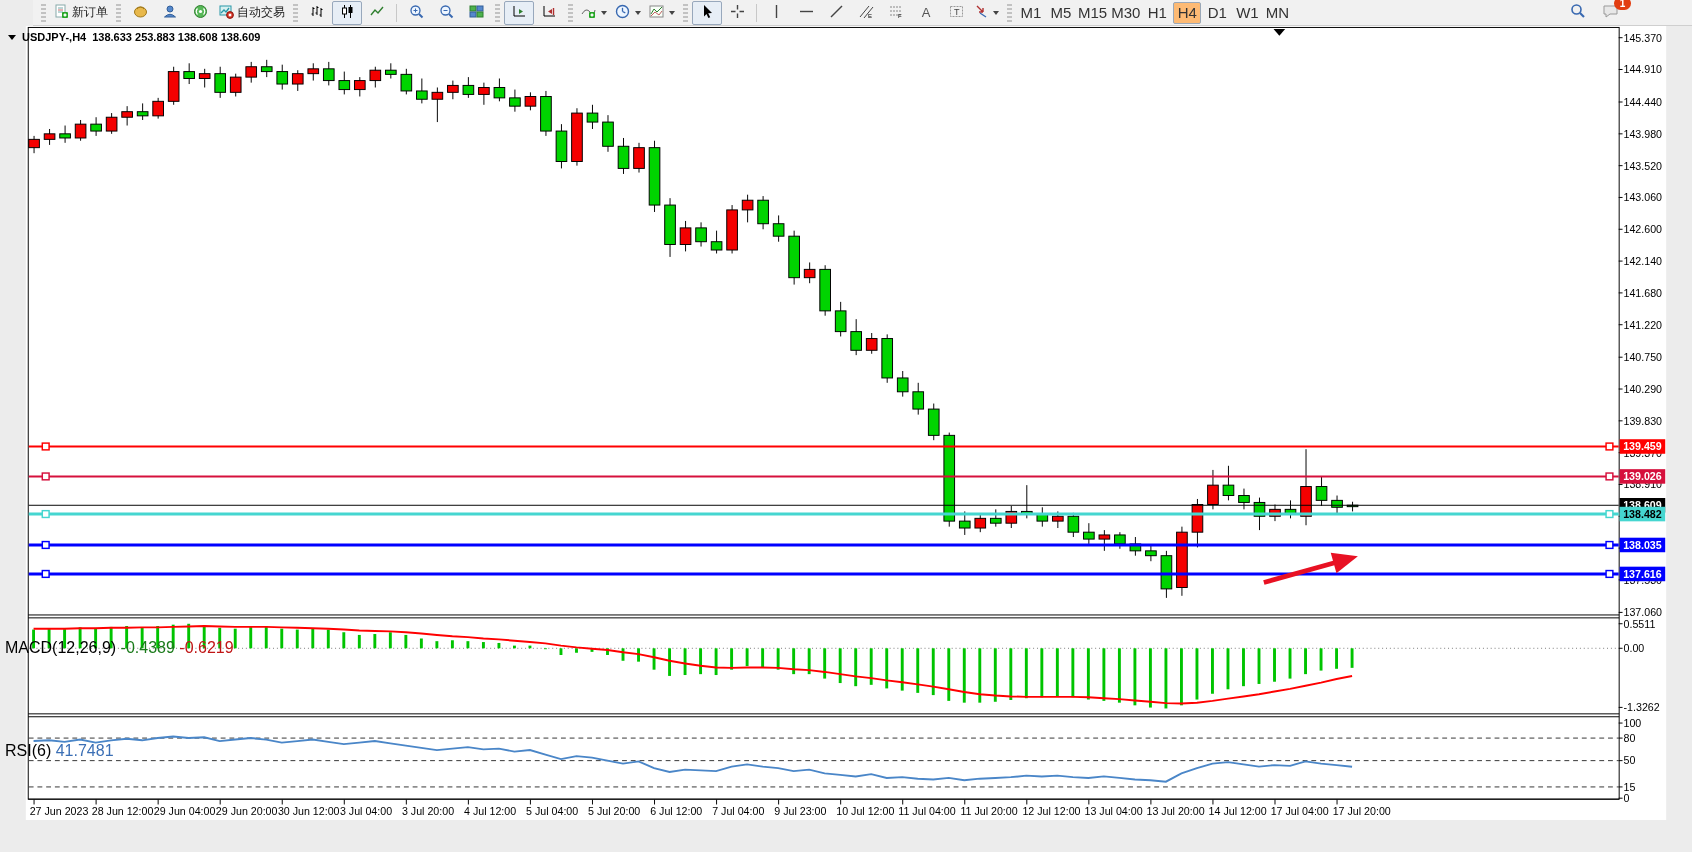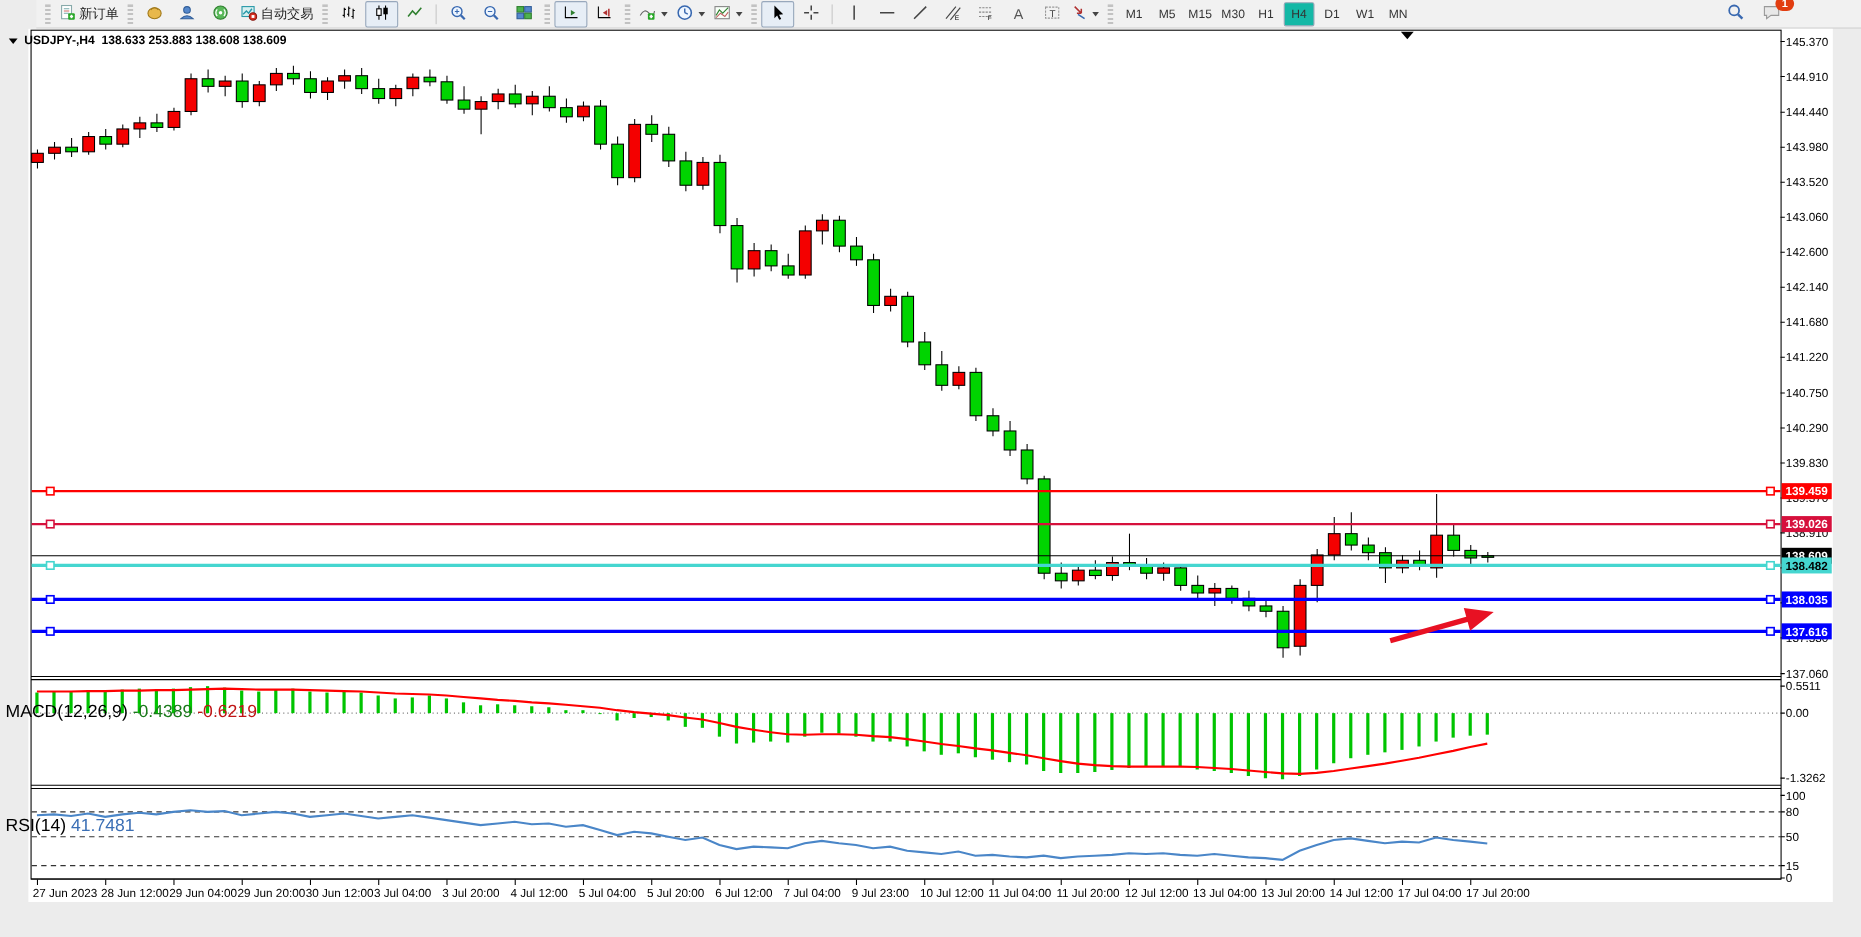--- a/index.html
+++ b/index.html
@@ -7,22 +7,22 @@
   
   .toolbar{position:absolute;top:0;left:16px;width:1692px;height:26px;background:#f1f1f1;
     border-bottom:1px solid #cfcfcf;display:flex;align-items:center;padding:0 4px;box-sizing:border-box;margin-left:17px;}
   .grip{width:5px;height:18px;margin:0 4px;background:repeating-linear-gradient(to bottom,#c2c2c2 0 2px,transparent 2px 4px);}
   .sep{width:1px;height:18px;background:#c8c8c8;margin:0 4px;}
   .tbtn{height:22px;min-width:22px;display:flex;align-items:center;justify-content:center;gap:3px;
     border:1px solid transparent;border-radius:2px;padding:0 3px;font-size:12px;color:#222;cursor:default;}
   .tbtn.pressed{border:1px solid #98a8bc;background:#e7eef6;}
   .tbtn .caret{width:0;height:0;border-left:3px solid transparent;border-right:3px solid transparent;border-top:4px solid #444;margin-left:2px;}
   .tfbtn{height:20px;min-width:26px;display:flex;align-items:center;justify-content:center;
-    font-size:11px;color:#333;border:1px solid transparent;border-radius:2px;margin:0 1px;}
-  .tfbtn.pressed{border:1px solid #9aa8b8;background:#14b8a6;}
+    font-size:15px;color:#333;border:1px solid transparent;border-radius:2px;margin:0 1px;}
+  .tfbtn.pressed{border:1px solid #9aa8b8;background:#fdba74;}
   .spacer{flex:1;}
   .badge{position:absolute;top:-5px;right:-7px;background:#e23d10;color:#fff;font-size:10px;font-weight:bold;
     border-radius:8px;min-width:13px;height:13px;line-height:13px;text-align:center;padding:0 2px;}
   .glyph{font-size:13px;line-height:1;}
   
   .chart-window{position:absolute;top:26px;left:0;width:1692px;height:826px;}
   #chart-svg{position:absolute;top:0;left:0;}
   .chart-title{position:absolute;left:8px;top:5px;font-size:11px;font-weight:bold;color:#000;
     display:flex;align-items:center;gap:6px;}
   .tri-down{width:0;height:0;border-left:4px solid transparent;border-right:4px solid transparent;border-top:5px solid #000;}
@@ -707,16 +707,16 @@
     <span>USDJPY-,H4</span>
     <span>138.633 253.883 138.608 138.609</span>
   </div>
 
   <div class="ind-label" style="top:613px;">
     <span>MACD(12,26,9)</span>
     <span class="v1">-0.4389</span>
     <span class="v2">-0.6219</span>
   </div>
   <div class="ind-label" style="top:716px;">
-    <span>RSI(14)</span>
+    <span>RSI(6)</span>
     <span class="v3">41.7481</span>
   </div>
 </div>
 
 </body></html>

